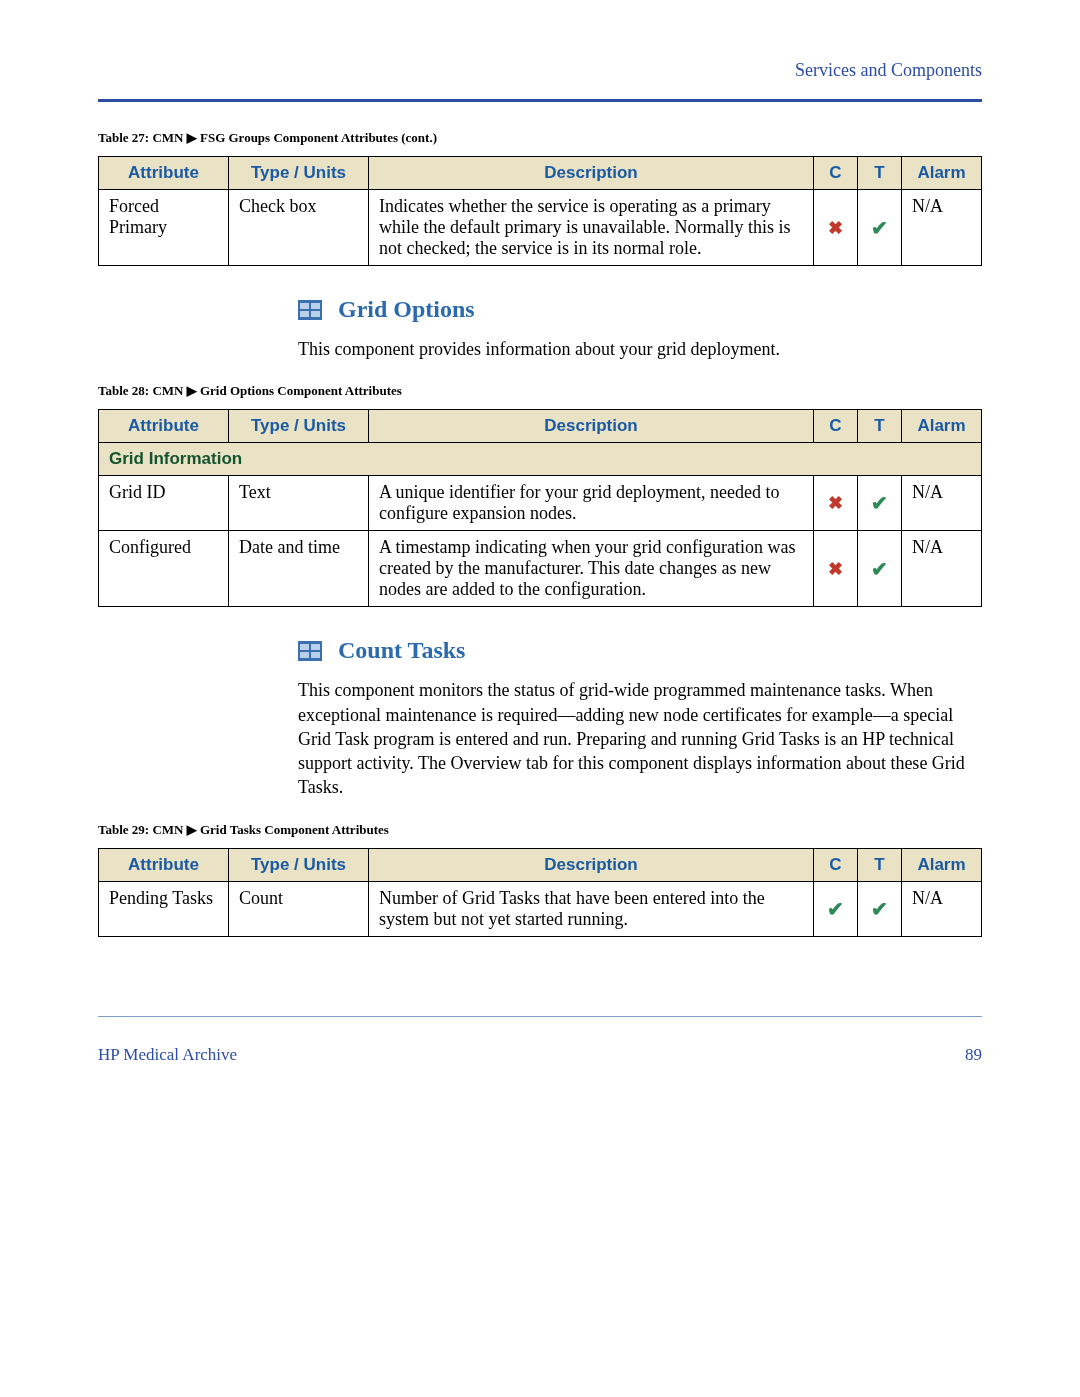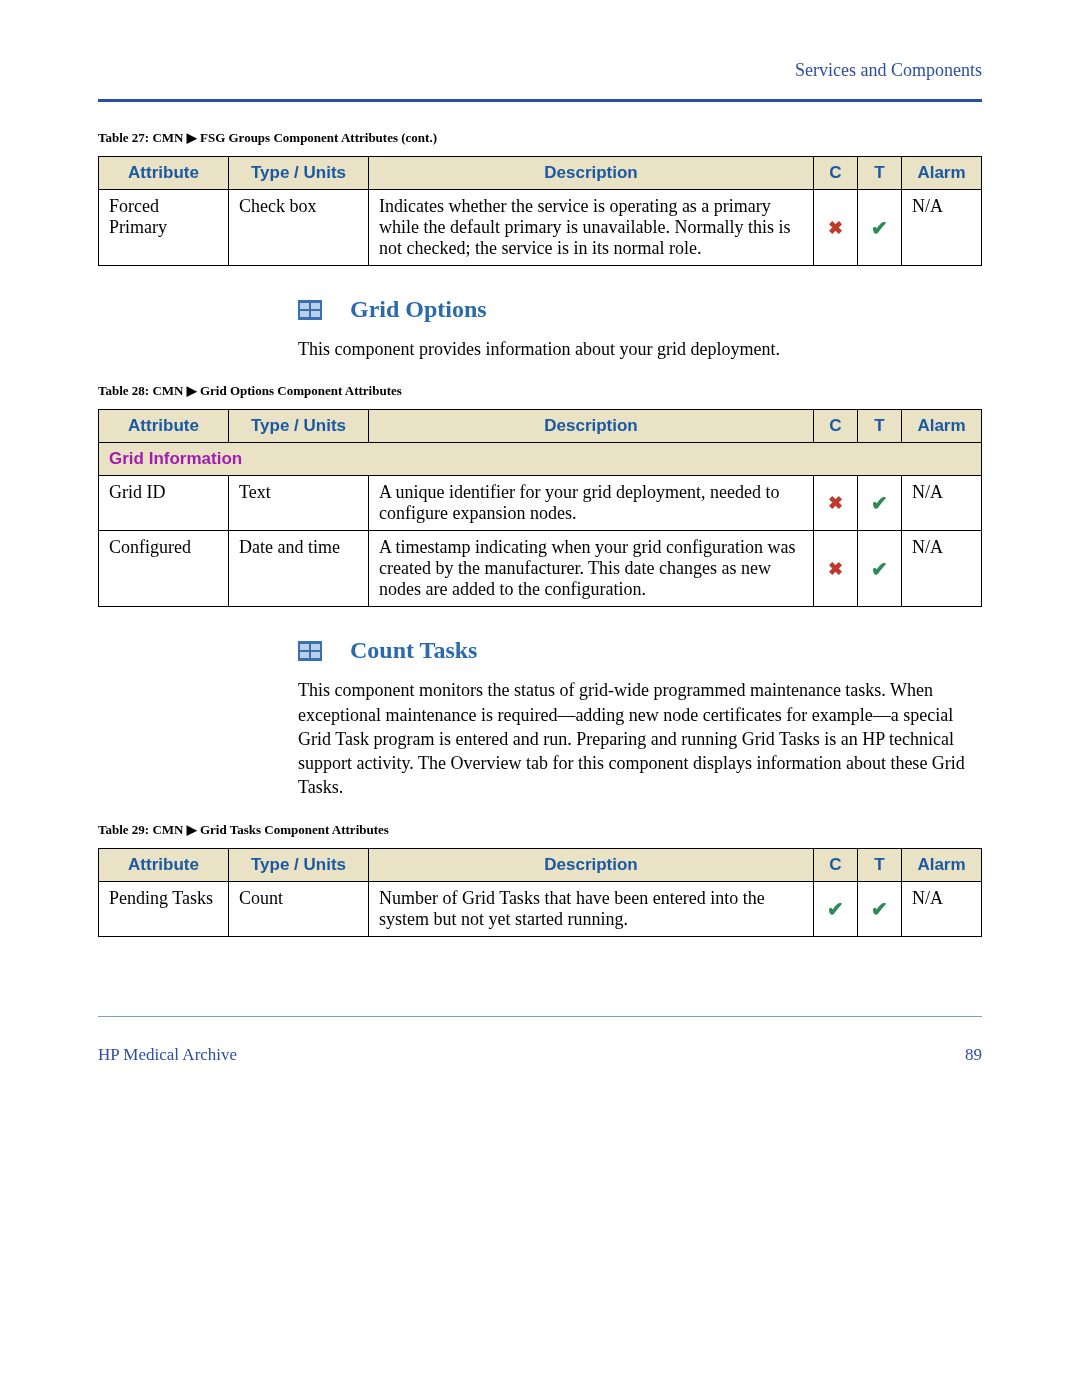--- a/index.html
+++ b/index.html
@@ -48,37 +48,37 @@
     font-family: Arial, Helvetica, sans-serif;
     font-weight: bold;
     color: #1a5aa5;
     text-align: center;
     font-size: 17px;
   }
   table.attr .section-row td {
     background: #e9e2c4;
     font-family: Arial, Helvetica, sans-serif;
     font-weight: bold;
-    color: #a21caf;
+    color: #14532d;
     font-size: 17px;
   }
   .col-attr  { width: 130px; }
   .col-type  { width: 140px; }
   .col-desc  { width: auto; }
   .col-c     { width: 44px; text-align: center; }
   .col-t     { width: 44px; text-align: center; }
   .col-alarm { width: 80px; }
   table.attr td.center { text-align: center; vertical-align: middle; }
   .check { color: #2e8b57; font-weight: bold; font-size: 20px; }
   .cross { color: #c0392b; font-weight: bold; font-size: 18px; }
 
   .section-heading {
     display: flex;
     align-items: center;
-    gap: 28px;
+    gap: 16px;
     margin: 8px 0 14px 200px;
     color: #2b6aad;
     font-weight: bold;
     font-size: 24px;
   }
   .section-heading .grid-icon {
     width: 24px;
     height: 20px;
     display: inline-block;
   }

